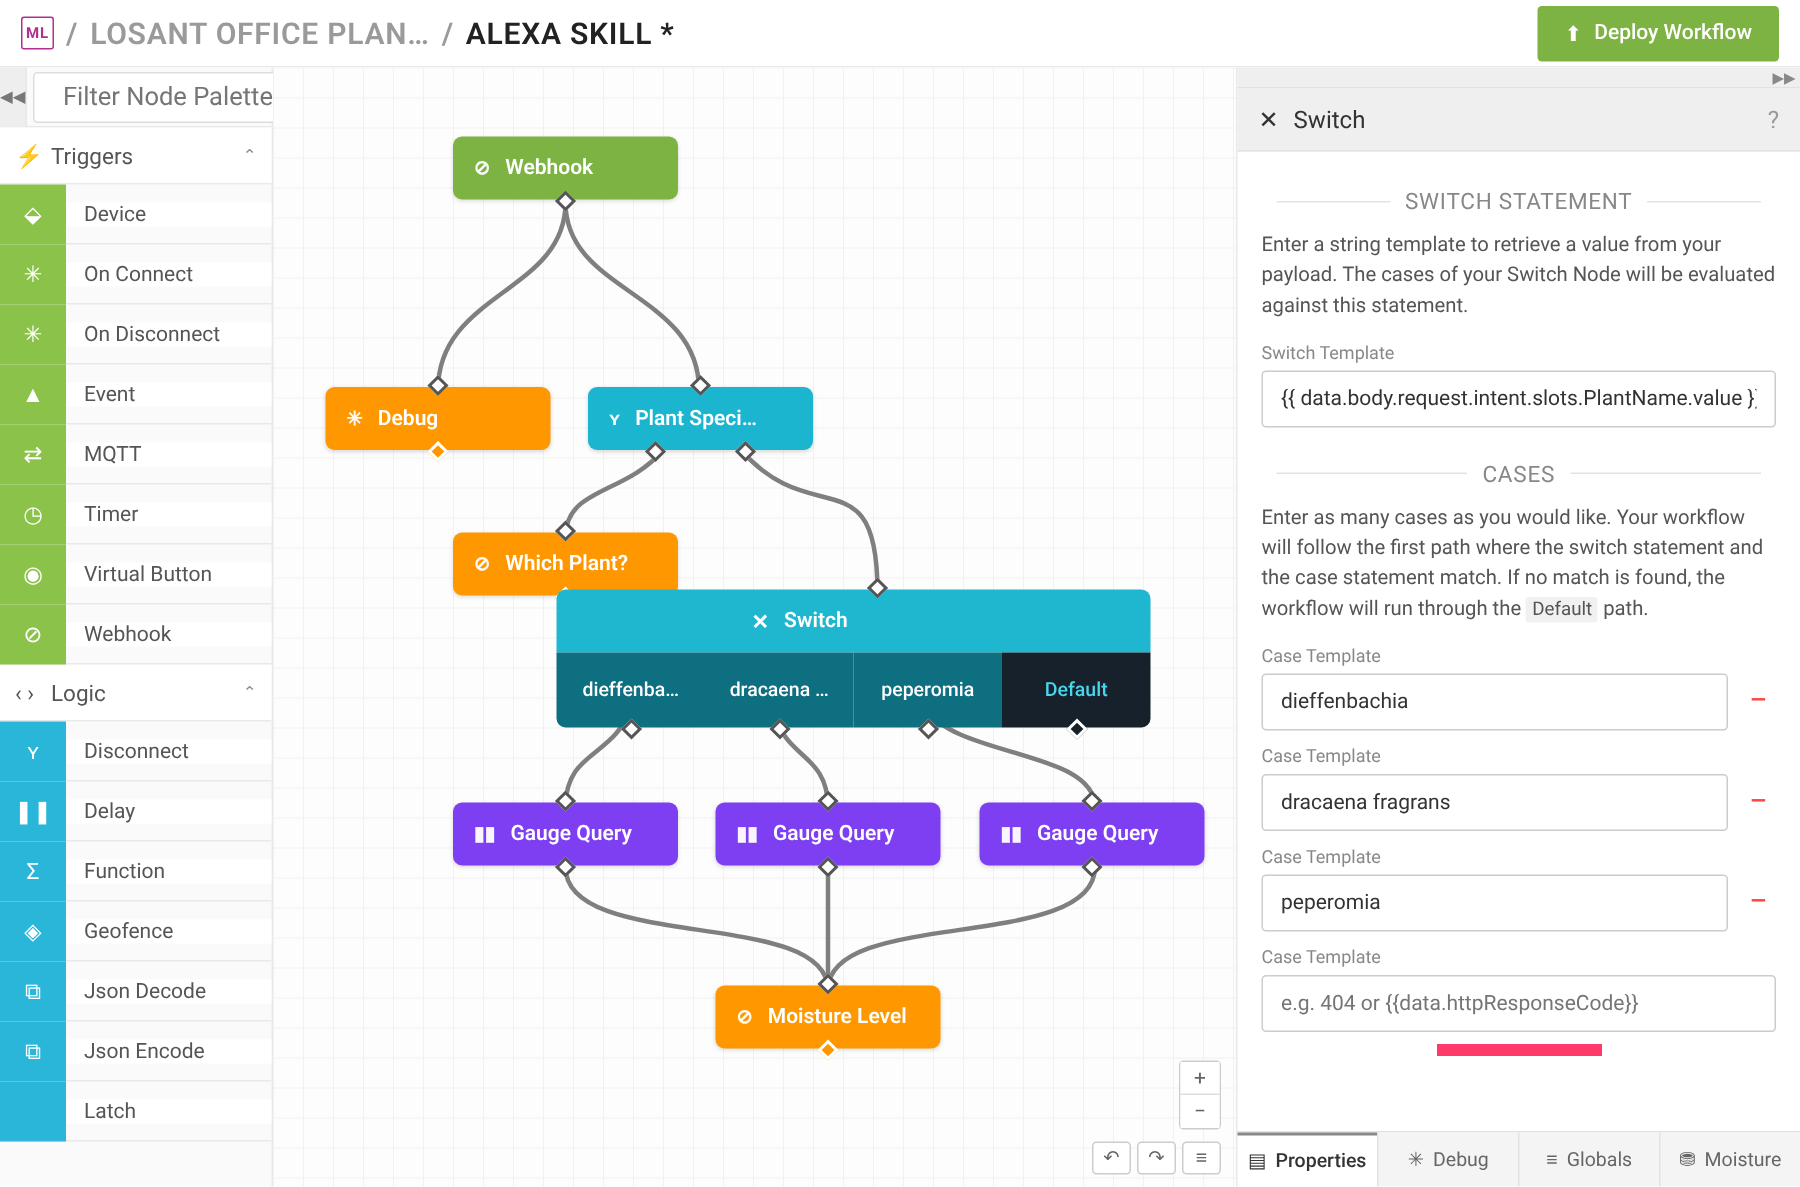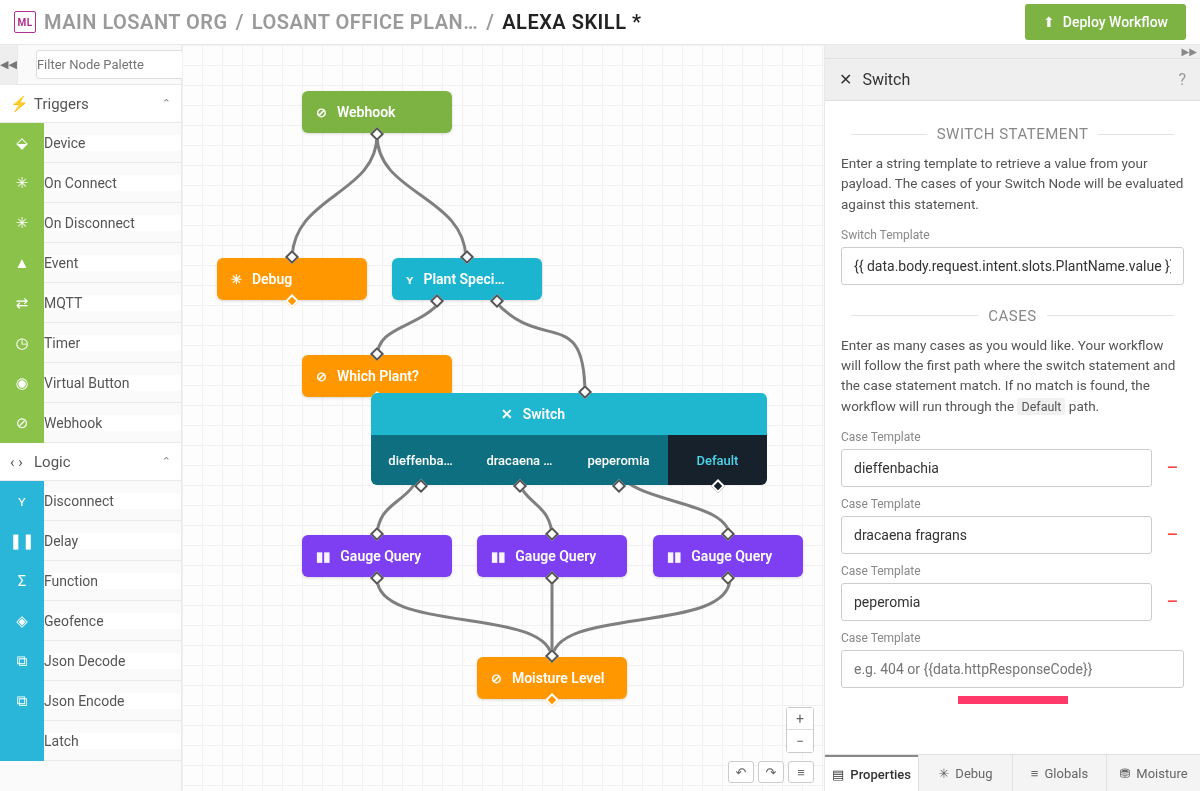--- a/index.html
+++ b/index.html
@@ -12,31 +12,31 @@
   .crumbs .sep{color:#9a999b}
   .crumbs .cur{color:#222}
   .deploy{background:#7CB342;color:#fff;border:none;padding:10px 18px;font-size:14px;border-radius:3px;cursor:pointer;font-weight:500;display:flex;align-items:center;gap:8px}
   .deploy .ic{font-size:14px}
   
   .body{display:flex;height:746px}
   .left{width:182px;border-right:1px solid #e9e9e9;display:flex;flex-direction:column;background:#fafafa}
   
   .collapse{height:40px;display:flex;align-items:center;border-bottom:1px solid #e8e8e8}
   .collapse .btn{width:45px;height:40px;border-right:1px solid #e8e8e8;background:#eee;display:flex;align-items:center;justify-content:center;color:#777;font-size:11px}
-  .collapse input{flex:1;border:1px solid #ddd;margin:18px;padding:6px 0;font-size:13px;border-radius:3px}
+  .collapse input{flex:1;border:1px solid #ddd;margin:4px;padding:6px 19px;font-size:17px;border-radius:3px}
   
   .group-hdr{height:38px;display:flex;align-items:center;padding:0 10px;font-size:15px;color:#555;background:#fff;border-bottom:1px solid #e9e9e9;justify-content:space-between;cursor:pointer}
   .group-hdr .ic{width:16px;color:#555}
   .chev{font-size:11px;color:#888}
   .nodes{display:flex;flex-direction:column}
   .node-item{display:flex;align-items:center;height:40px;border-bottom:1px solid #e9e9e9;cursor:move}
   .node-item .ico{width:44px;height:40px;display:flex;align-items:center;justify-content:center;color:#fff;font-size:15px}
   .node-item.green .ico{background:#8bc34a}
   .node-item.blue .ico{background:#29b6d8}
-  .node-item .lbl{flex:1;font-size:14px;color:#555;background:#fff}
+  .node-item .lbl{flex:1;padding-left:12px;font-size:14px;color:#555;background:#fff}
   
   .canvas{flex:1;position:relative;background:#fdfdfd}
   .canvas:before{content:"";position:absolute;inset:0;background-image:linear-gradient(#f1f1f1 1px,transparent 1px),linear-gradient(90deg,#f1f1f1 1px,transparent 1px);background-size:20px 20px}
   svg.wires{position:absolute;inset:0;width:100%;height:100%;pointer-events:none}
   svg.wires path{stroke:#7f7f7f;stroke-width:3;fill:none}
   .wf-node{position:absolute;border-radius:6px;color:#fff;font-size:14px;font-weight:600;display:flex;align-items:center;padding:0 14px;height:42px;box-shadow:0 1px 3px rgba(0,0,0,.15);gap:10px;z-index:2}
   .wf-node .nic{font-size:13px;opacity:.95}
   .wf-node.green{background:#7CB342}
   .wf-node.orange{background:#ff9800}
   .wf-node.cyan{background:#1bb5cf}
@@ -81,21 +81,20 @@
   .tabs div{flex:1;display:flex;align-items:center;justify-content:center;gap:6px;height:36px;cursor:pointer}
   .tabs div.active{border-top:2px solid #888;height:36px;font-weight:500;color:#333}
   .tabs div:not(.active){background:#f4f4f4;border-left:1px solid #e1e1e1}
 </style>
 </head>
 <body>
 
 <div class="hdr">
   <div class="crumbs">
     <div class="logo">ML</div>
-    <a href="#">MAIN LOSANT ORG</a>
     <span class="sep">/</span>
     <a href="#">LOSANT OFFICE PLAN…</a>
     <span class="sep">/</span>
     <span class="cur">ALEXA SKILL *</span>
   </div>
   <button class="deploy">
     <span class="ic">⬆</span>
     <span>Deploy Workflow</span>
   </button>
 </div>

